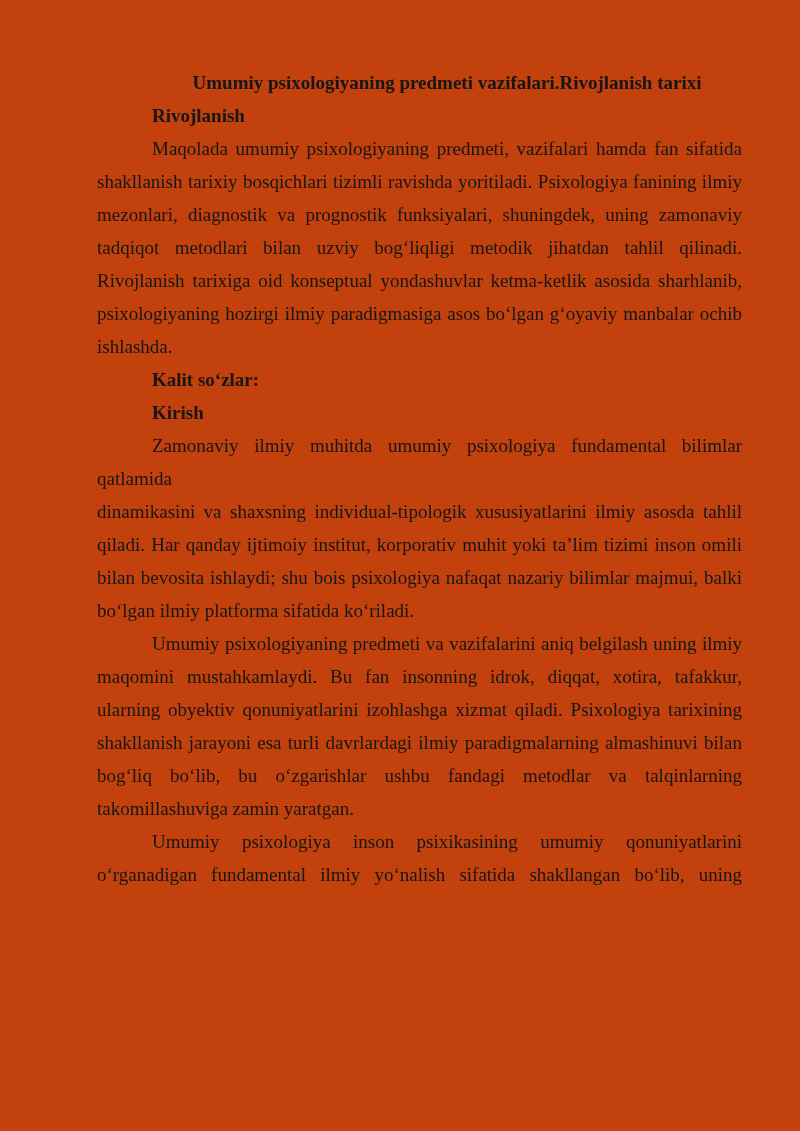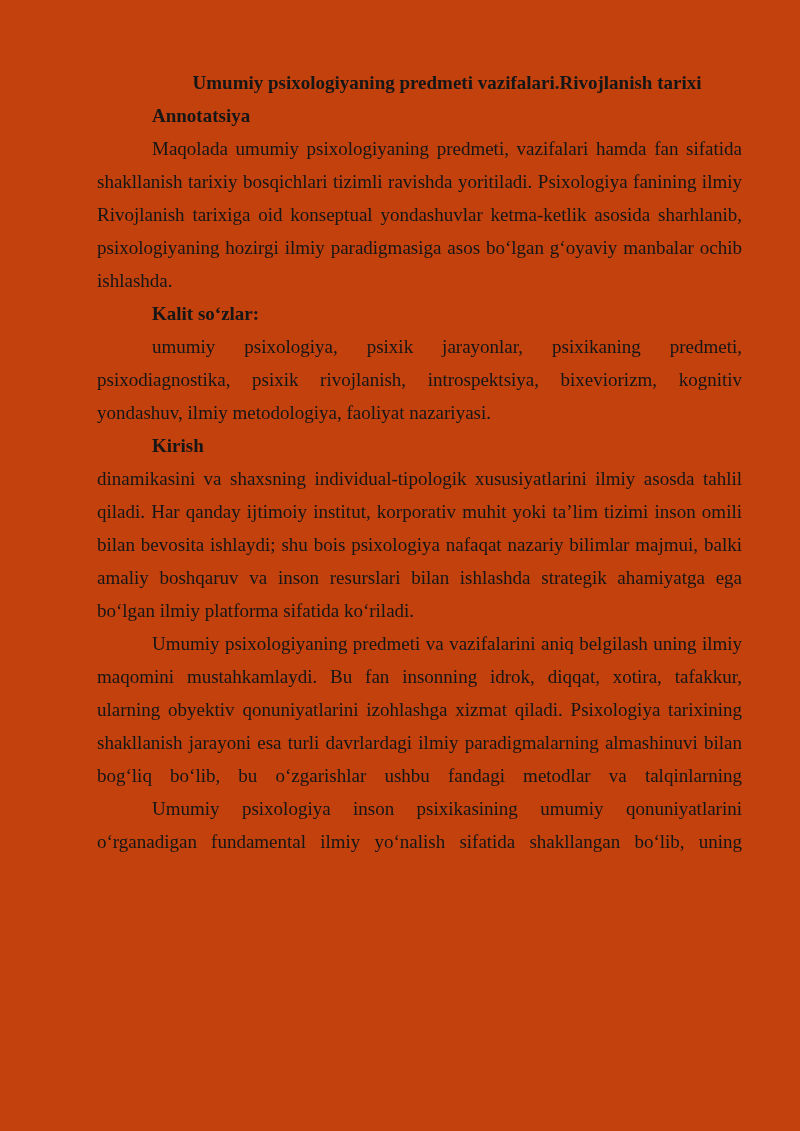--- a/index.html
+++ b/index.html
@@ -47,51 +47,49 @@
   .block { margin: 0; padding: 0; }
 </style>
 </head>
 <body>
 
 <main class="page">
     <div class="block">
       <div class="line title-line">Umumiy psixologiyaning predmeti vazifalari.Rivojlanish tarixi</div>
     </div>
     <div class="block">
-      <div class="line heading first">Annotatsiya</div>
+      <div class="line heading first">Rivojlanish</div>
     </div>
     <div class="block">
       <div class="line first just">Maqolada umumiy psixologiyaning predmeti, vazifalari hamda fan sifatida</div>
       <div class="line just">shakllanish tarixiy bosqichlari tizimli ravishda yoritiladi. Psixologiya fanining ilmiy</div>
+      <div class="line just">mezonlari, diagnostik va prognostik funksiyalari, shuningdek, uning zamonaviy</div>
+      <div class="line just">tadqiqot metodlari bilan uzviy bog‘liqligi metodik jihatdan tahlil qilinadi.</div>
       <div class="line just">Rivojlanish tarixiga oid konseptual yondashuvlar ketma-ketlik asosida sharhlanib,</div>
       <div class="line just">psixologiyaning hozirgi ilmiy paradigmasiga asos bo‘lgan g‘oyaviy manbalar ochib</div>
       <div class="line">ishlashda.</div>
     </div>
     <div class="block">
       <div class="line heading first">Kalit so‘zlar:</div>
     </div>
     <div class="block">
-      <div class="line first just">umumiy psixologiya, psixik jarayonlar, psixikaning predmeti,</div>
-      <div class="line just">psixodiagnostika, psixik rivojlanish, introspektsiya, bixeviorizm, kognitiv</div>
-      <div class="line">yondashuv, ilmiy metodologiya, faoliyat nazariyasi.</div>
-    </div>
-    <div class="block">
       <div class="line heading first">Kirish</div>
     </div>
     <div class="block">
+      <div class="line first just">Zamonaviy ilmiy muhitda umumiy psixologiya fundamental bilimlar qatlamida</div>
       <div class="line just">dinamikasini va shaxsning individual-tipologik xususiyatlarini ilmiy asosda tahlil</div>
       <div class="line just">qiladi. Har qanday ijtimoiy institut, korporativ muhit yoki ta’lim tizimi inson omili</div>
       <div class="line just">bilan bevosita ishlaydi; shu bois psixologiya nafaqat nazariy bilimlar majmui, balki</div>
-      <div class="line just">amaliy boshqaruv va inson resurslari bilan ishlashda strategik ahamiyatga ega</div>
       <div class="line">bo‘lgan ilmiy platforma sifatida ko‘riladi.</div>
     </div>
     <div class="block">
       <div class="line first just">Umumiy psixologiyaning predmeti va vazifalarini aniq belgilash uning ilmiy</div>
       <div class="line just">maqomini mustahkamlaydi. Bu fan insonning idrok, diqqat, xotira, tafakkur,</div>
       <div class="line just">ularning obyektiv qonuniyatlarini izohlashga xizmat qiladi. Psixologiya tarixining</div>
       <div class="line just">shakllanish jarayoni esa turli davrlardagi ilmiy paradigmalarning almashinuvi bilan</div>
       <div class="line just">bog‘liq bo‘lib, bu o‘zgarishlar ushbu fandagi metodlar va talqinlarning</div>
+      <div class="line">takomillashuviga zamin yaratgan.</div>
     </div>
     <div class="block">
       <div class="line first just">Umumiy psixologiya inson psixikasining umumiy qonuniyatlarini</div>
       <div class="line just">o‘rganadigan fundamental ilmiy yo‘nalish sifatida shakllangan bo‘lib, uning</div>
     </div>
   </main>
 
 </body></html>

